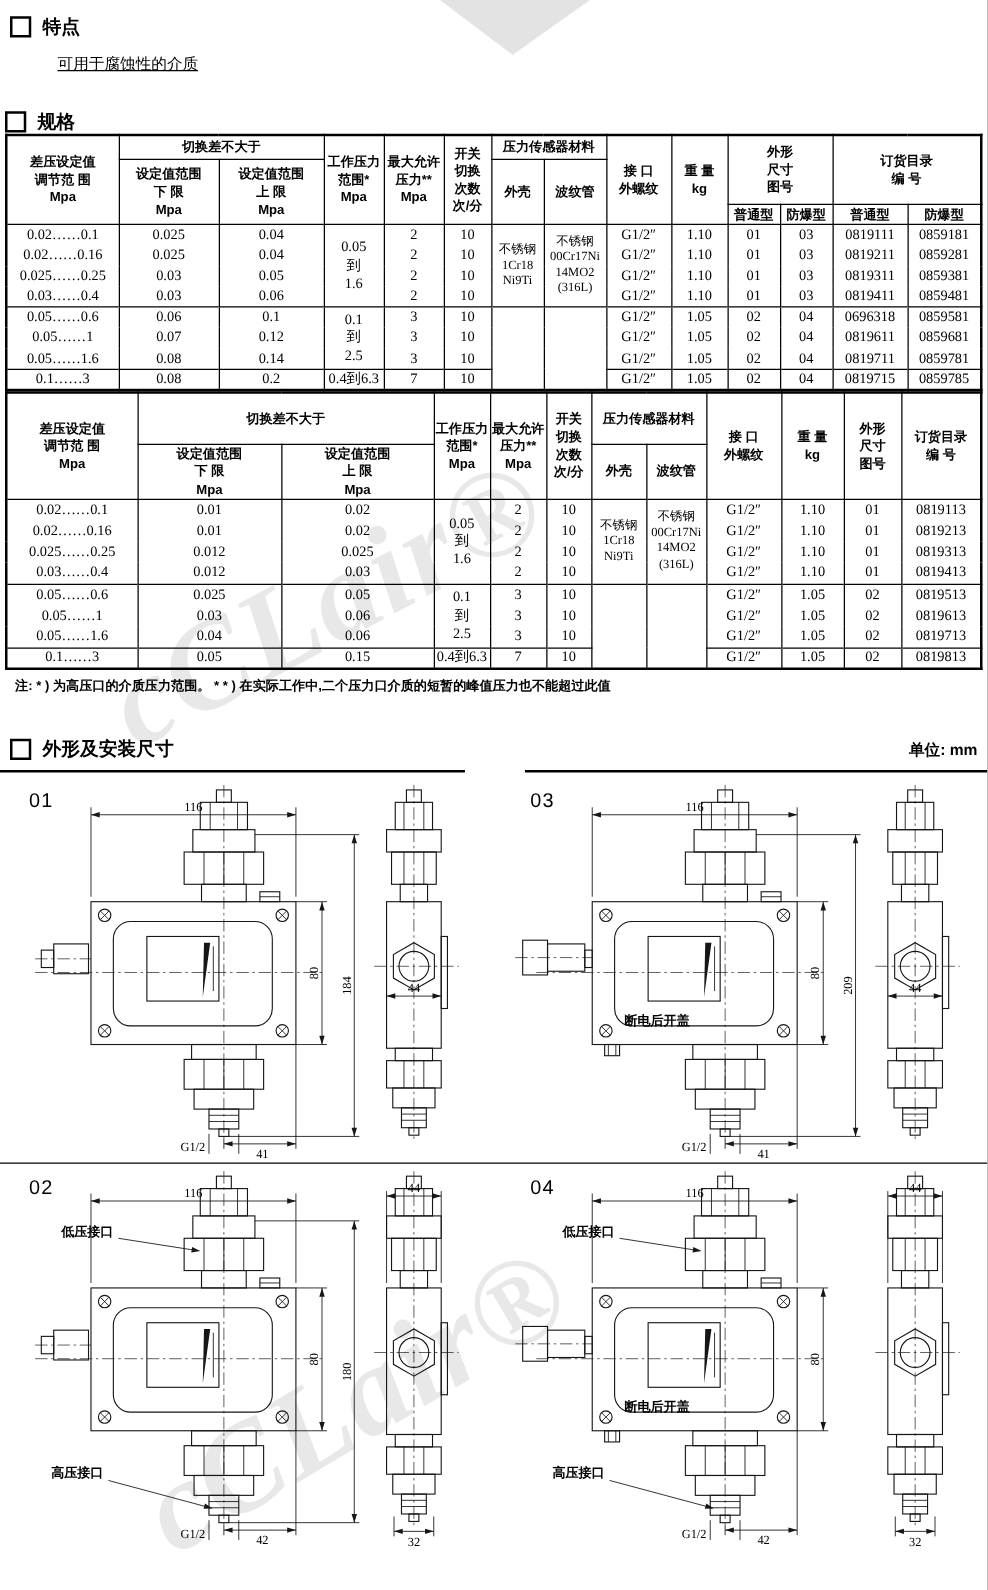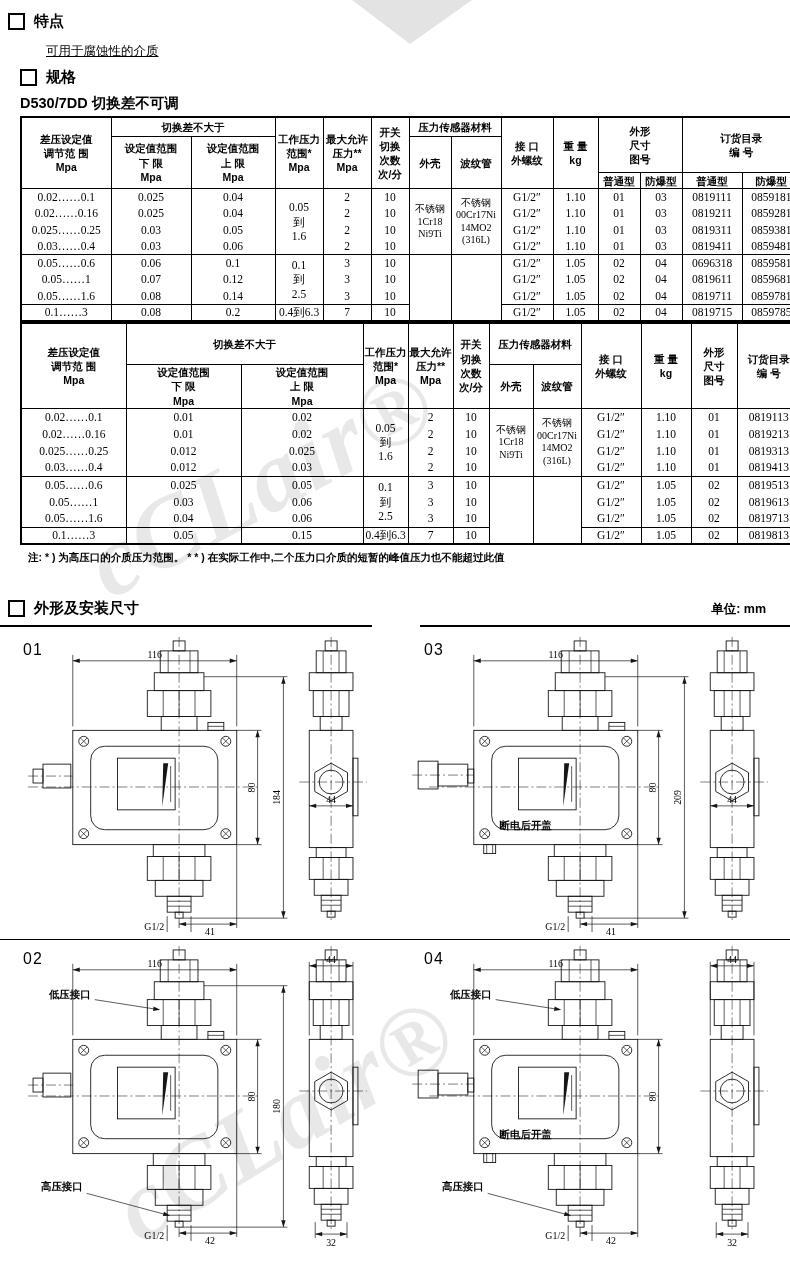--- a/index.html
+++ b/index.html
@@ -8,21 +8,21 @@
   .wm{position:absolute;inset:0;z-index:0;pointer-events:none;}
   .content{position:relative;z-index:1;}
 
   
   .toprow{display:flex;padding:12px 8px 0 8px;}
   .topcol-l{width:420px;}
   .topcol-r{flex:1;}
   .sechead{font-size:15px;font-weight:700;display:flex;align-items:center;}
   .box{display:inline-block;width:13px;height:13px;border:2px solid #000;margin-right:9px;background:#fff;}
   .bodytext{font-size:12.5px;margin:9px 0 0 38px;line-height:1.9;white-space:pre-line;text-decoration:underline;}
-  .spec-sec{padding:4px 8px 0 20px;}
+  .spec-sec{padding:4px 8px 0 4px;margin-top:20px;}
   .tbl-title{font-size:14.5px;font-weight:700;margin:7px 0 3px 0;}
   .tbl-title .sub{font-size:12px;}
 
   
   table.spec{width:780px;border-collapse:collapse;border:2px solid #000;table-layout:fixed;background:transparent;}
   table.spec th{border:1px solid #000;font:700 10.5px "Liberation Sans",sans-serif;
       padding:0;white-space:pre-line;line-height:1.35;text-align:center;vertical-align:middle;}
   table.spec tbody td{border-left:1px solid #000;border-right:1px solid #000;border-top:none;border-bottom:none;
       text-align:center;vertical-align:middle;white-space:pre-line;line-height:1.25;padding:0;}
   table.spec tbody tr{height:16.5px;}
@@ -31,21 +31,21 @@
   td.small{font-family:"Liberation Serif",serif;font-size:10px;}
   #table1 tr.h1{height:20px;} #table1 tr.h2{height:36px;} #table1 tr.h3{height:16px;}
   #table2 tr.h1{height:42px;} #table2 tr.h2{height:38px;}
   #table2 tbody tr{height:17px;}
 
   .note{font-size:10.5px;font-weight:700;margin:6px 0 0 8px;}
 
   
   .dimsec{position:relative;height:40px;margin-top:26px;}
   .dimsec .sechead{position:absolute;left:8px;top:8px;}
-  .unit{position:absolute;right:24px;top:10px;font-size:12.5px;font-weight:700;}
+  .unit{position:absolute;right:8px;top:10px;font-size:12.5px;font-weight:700;}
   .rule-l{position:absolute;left:0;top:34px;width:372px;border-top:2px solid #000;}
   .rule-r{position:absolute;left:420px;right:0;top:34px;border-top:2px solid #000;}
 
   
   .figs-row{display:flex;justify-content:space-between;padding:0 2px;}
   .figsvg{display:block;}
   .figs-divider{border-top:1.5px solid #000;margin:0;}
 
   
   .o{fill:none;stroke:#161616;stroke-width:.9;}
@@ -80,21 +80,20 @@
         <div class="bodytext">可用于腐蚀性的介质</div>
       </div>
     </div>
 
     <div class="spec-sec">
       <div class="sechead">
         <span class="box"></span>
         <span>规格</span>
       </div>
 
-      <div class="tbl-title">D530/7DD 切换差不可调</div>
 
       <table class="spec" id="table1">
         <colgroup>
           <col style="width:90px">
             <col style="width:80px">
             <col style="width:84px">
             <col style="width:48px">
           <col style="width:48px">
             <col style="width:38px">
             <col style="width:42px">

